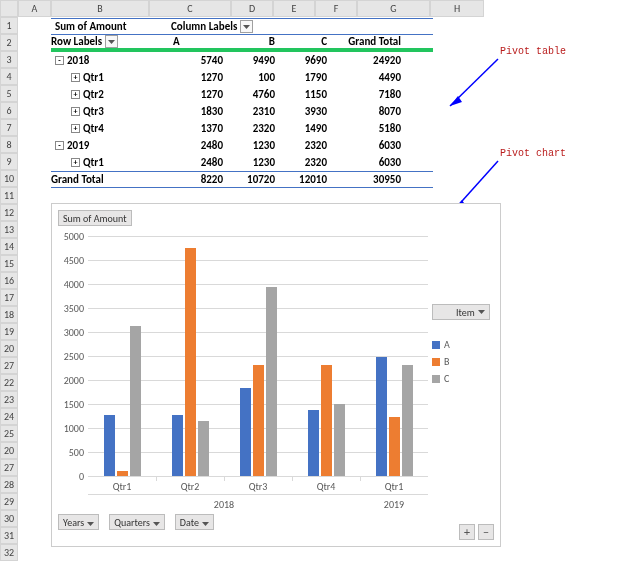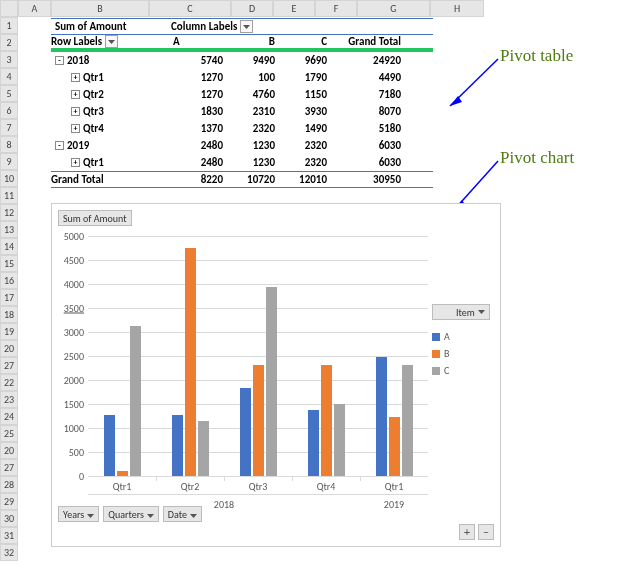--- a/index.html
+++ b/index.html
@@ -64,23 +64,23 @@
     border:1px solid #888;
     background:#fff;
     font-size:8px; line-height:7px;
     text-align:center;
     margin-right:3px;
     display:inline-flex;align-items:center;justify-content:center;
   }
   .gt-row { border-top:1px solid #4472c4; border-bottom:1px solid #4472c4; background:#fff; font-weight:700;}
   .ann-table, .ann-chart {
     position:absolute;
-    color:#4d7c0f;
-    font-family: Liberation Serif, serif;
-    font-size:17px;
+    color:#b91c1c;
+    font-family: Liberation Mono, monospace;
+    font-size:10px;
   }
   .ann-table { left:500px; top:46px;}
   .ann-chart { left:500px; top:148px;}
   .arrow { stroke:#0000ff; stroke-width:1.5; fill:none;}
   .arrowhead { fill:#0000ff;}
   .chart-container {
     position:absolute;
     left:51px; top:203px;
     width:450px; height:344px;
     border:1px solid #ccc;
@@ -89,30 +89,30 @@
   .btn-gray {
     display:inline-flex; align-items:center;
     background:#e7e6e6;
     border:1px solid #bcbcbc;
     font-size:10px;
     padding:1px 4px;
     color:#333;
     height:16px;
   }
   .chart-top-btn { position:absolute; left:6px; top:6px;}
-  .chart-bottom-btns { position:absolute; left:6px; bottom:24px; display:flex; gap:4px;}
+  .chart-bottom-btns { position:absolute; left:6px; bottom:16px; display:flex; gap:10px;}
   .chart-plot { position:absolute; left:36px; top:32px; width:340px; height:240px;}
   .y-axis { position:absolute; left:6px; top:32px; width:28px; height:240px;}
   .y-tick { position:absolute; right:2px; font-size:10px; color:#595959; transform:translateY(-50%);}
   .grid-line { position:absolute; left:0; width:340px; border-top:1px solid #d9d9d9;}
   .x-axis { position:absolute; left:36px; top:272px; width:340px;}
   .x-cat { position:absolute; font-size:10px; color:#595959; text-align:center;}
   .x-group { position:absolute; font-size:10px; color:#595959; text-align:center;}
   .legend { position:absolute; right:8px; top:100px; width:60px;}
-  .legend-title { margin-bottom:6px;padding-left:23px;}
+  .legend-title { margin-bottom:14px;padding-left:23px;}
   .legend-item { display:flex; align-items:center; gap:4px; margin:4px 0; font-size:10px; color:#595959;}
   .legend-sw { width:8px; height:8px;}
   .bar { position:absolute; bottom:0;}
   .sq-btn { width:16px; height:16px; background:#e7e6e6; border:1px solid #bcbcbc; font-size:12px; display:inline-flex; align-items:center; justify-content:center; color:#555;}
   .sq-btns { position:absolute; right:6px; bottom:6px; display:flex; gap:3px;}
   .row-num-col { position:absolute; left:0; top:17px;}
   .row-num { width:18px; height:17px; background:#e6e6e6; border:1px solid #d4d4d4; font-size:10px; color:#444; display:flex;align-items:center;justify-content:center;}
   .cat-tick { position:absolute; height:4px; border-left:1px solid #d9d9d9; bottom:-5px;}
 </style>
 </head>
@@ -290,21 +290,21 @@
       <span>Sum of Amount</span>
     </div>
   <div class="y-axis" id="y-axis">
       <div class="y-tick" style="top: 240px;">0</div>
       <div class="y-tick" style="top: 216px;">500</div>
       <div class="y-tick" style="top: 192px;">1000</div>
       <div class="y-tick" style="top: 168px;">1500</div>
       <div class="y-tick" style="top: 144px;">2000</div>
       <div class="y-tick" style="top: 120px; margin-left: 6px;">2500</div>
       <div class="y-tick" style="top: 96px;">3000</div>
-      <div class="y-tick" style="top: 72px; text-decoration: underline;">3500</div>
+      <div class="y-tick" style="top: 72px;">3500</div>
       <div class="y-tick" style="top: 48px; margin-left: 34px;">4000</div>
       <div class="y-tick" style="top: 24px;">4500</div>
       <div class="y-tick" style="top: 0px;">5000</div>
     </div>
   <div class="chart-plot" id="plot">
       <div class="grid-line" style="top: 240px;"></div>
       <div class="grid-line" style="top: 216px;"></div>
       <div class="grid-line" style="top: 192px;"></div>
       <div class="grid-line" style="top: 168px;"></div>
       <div class="grid-line" style="top: 144px;"></div>

